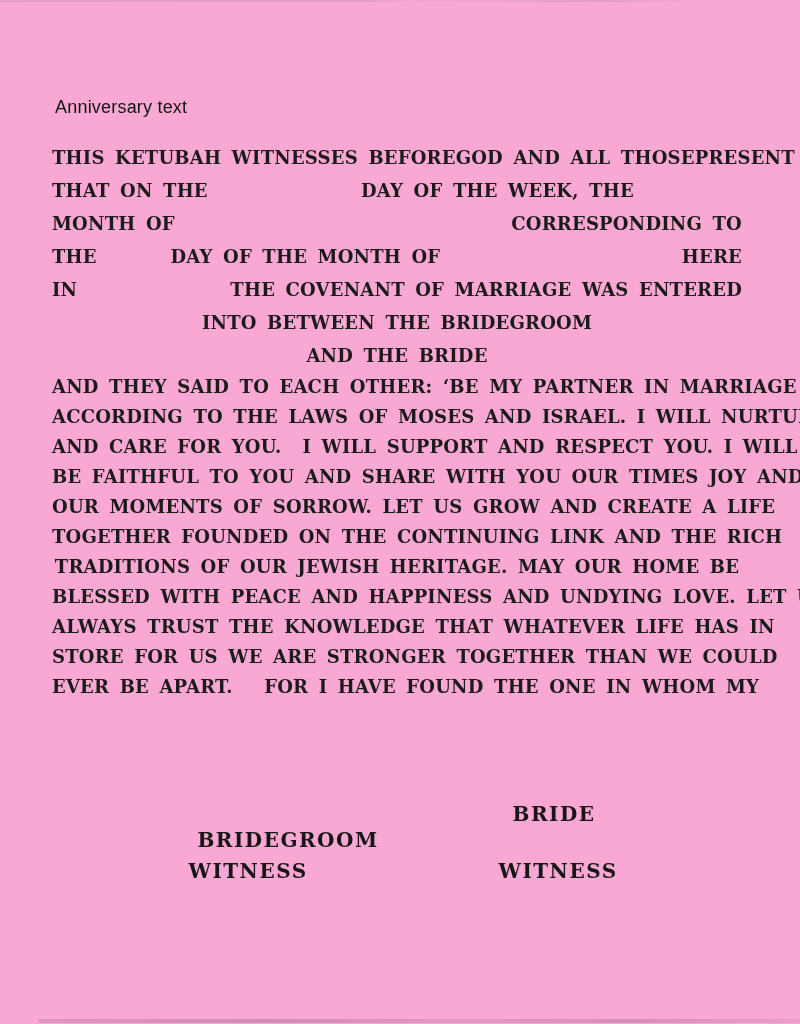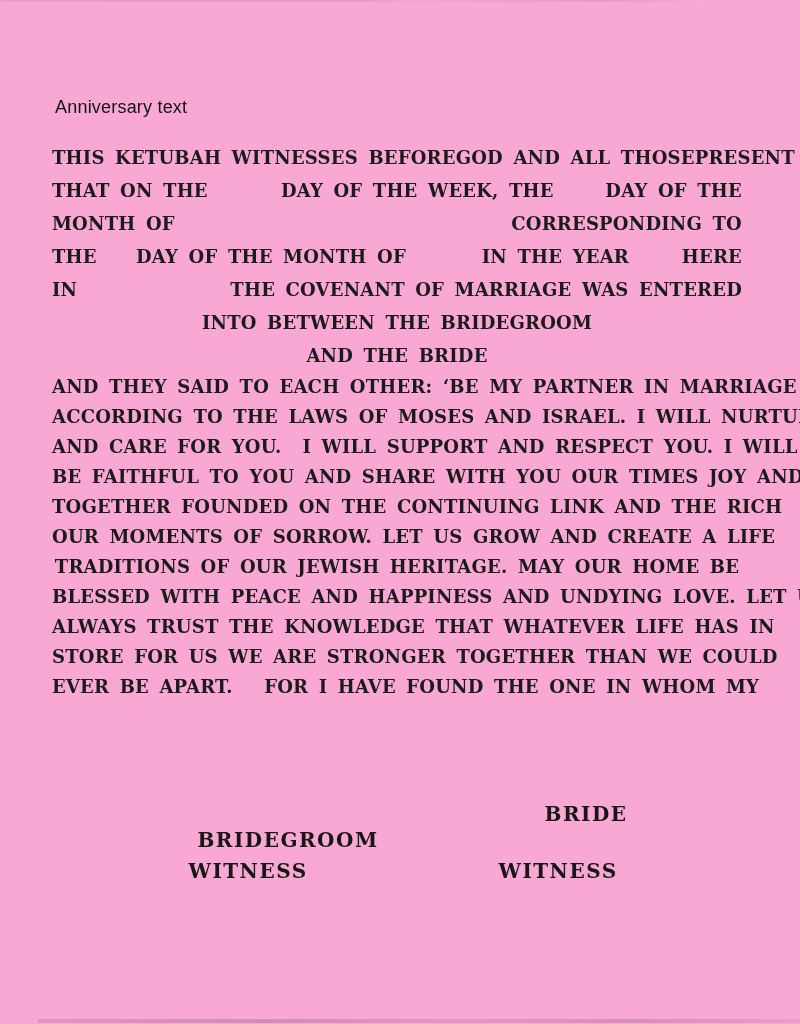--- a/index.html
+++ b/index.html
@@ -48,21 +48,21 @@
     position: absolute;
     transform: translateX(-50%);
     font-family: "DejaVu Serif", serif;
     font-weight: 700;
     font-size: 20px;
     letter-spacing: 1.5px;
     color: #171717;
     white-space: pre;
   }
   .sig-bridegroom { left: 288px; top: 800px; margin-top: 28px; }
-  .sig-bride     { left: 586px; top: 802px; }
+  .sig-bride     { left: 554px; top: 802px; }
   .sig-witness-l { left: 248px; top: 859px; }
   .sig-witness-r { left: 558px; top: 859px; }
   .top-edge {
     position: absolute; left: 0; right: 90px; top: 0; height: 2px;
     background: linear-gradient(90deg,
       rgba(0,0,0,0.06), rgba(0,0,0,0.08) 50%, rgba(0,0,0,0.02) 58%,
       rgba(0,0,0,0.07) 85%, rgba(0,0,0,0));
   }
   .bottom-edge {
     position: absolute; left: 38px; right: 0; bottom: 1px; height: 4px;
@@ -75,32 +75,32 @@
 <body>
 
 <div class="page">
   <div class="top-edge"></div>
 
   <div class="page-title">Anniversary text</div>
 
   <div class="text-block">
 
   <div class="line justify"><span class="seg">THIS KETUBAH WITNESSES BEFORE</span><span class="blank" style="width: 16px; flex-grow: 16;"></span><span class="seg">GOD AND ALL THOSE</span><span class="blank" style="width: 14px; flex-grow: 14;"></span><span class="seg">PRESENT</span></div>
-      <div class="line justify"><span class="seg">THAT ON THE</span><span class="blank" style="width: 85px; flex-grow: 85;"></span><span class="seg">DAY OF THE WEEK, THE</span><span class="blank" style="width: 60px; flex-grow: 60;"></span><span class="seg">DAY OF THE</span></div>
+      <div class="line justify"><span class="seg">THAT ON THE</span><span class="blank" style="width: 85px; flex-grow: 85;"></span><span class="seg">DAY OF THE WEEK, THE</span><span class="blank" style="width: 60px; flex-grow: 60;"></span></div>
       <div class="line justify"><span class="seg">MONTH OF</span><span class="blank" style="width: 165px; flex-grow: 165;"></span><span class="blank" style="width: 58px; flex-grow: 58;"></span><span class="seg">CORRESPONDING TO</span></div>
-      <div class="line justify"><span class="seg">THE</span><span class="blank" style="width: 58px; flex-grow: 58;"></span><span class="seg">DAY OF THE MONTH OF</span><span class="blank" style="width: 112px; flex-grow: 112;"></span><span class="seg">IN THE YEAR</span><span class="blank" style="width: 78px; flex-grow: 78;"></span><span class="seg">HERE</span></div>
+      <div class="line justify"><span class="seg">THE</span><span class="blank" style="width: 58px; flex-grow: 58;"></span><span class="seg">DAY OF THE MONTH OF</span><span class="blank" style="width: 112px; flex-grow: 112;"></span><span class="blank" style="width: 78px; flex-grow: 78;"></span><span class="seg">HERE</span></div>
       <div class="line justify"><span class="seg">IN</span><span class="blank" style="width: 208px; flex-grow: 208;"></span><span class="seg">THE COVENANT OF MARRIAGE WAS ENTERED</span></div>
       <div class="line left"><span class="seg">INTO BETWEEN THE BRIDEGROOM</span></div>
       <div class="line left"><span class="seg">AND THE BRIDE</span></div>
       <div class="line center tight"><span class="seg">AND THEY SAID TO EACH OTHER: ‘BE MY PARTNER IN MARRIAGE</span></div>
       <div class="line center tight"><span class="seg">ACCORDING TO THE LAWS OF MOSES AND ISRAEL. I WILL NURTURE</span></div>
       <div class="line center tight"><span class="seg">AND CARE FOR YOU.  I WILL SUPPORT AND RESPECT YOU. I WILL</span></div>
       <div class="line center tight"><span class="seg">BE FAITHFUL TO YOU AND SHARE WITH YOU OUR TIMES JOY AND</span></div>
+      <div class="line center tight"><span class="seg">OUR MOMENTS OF SORROW. LET US GROW AND CREATE A LIFE</span></div>
       <div class="line center tight"><span class="seg">TOGETHER FOUNDED ON THE CONTINUING LINK AND THE RICH</span></div>
-      <div class="line center tight"><span class="seg">OUR MOMENTS OF SORROW. LET US GROW AND CREATE A LIFE</span></div>
       <div class="line center tight"><span class="seg">TRADITIONS OF OUR JEWISH HERITAGE. MAY OUR HOME BE</span></div>
       <div class="line center tight"><span class="seg">BLESSED WITH PEACE AND HAPPINESS AND UNDYING LOVE. LET US</span></div>
       <div class="line center tight"><span class="seg">ALWAYS TRUST THE KNOWLEDGE THAT WHATEVER LIFE HAS IN</span></div>
       <div class="line center tight"><span class="seg">STORE FOR US WE ARE STRONGER TOGETHER THAN WE COULD</span></div>
       <div class="line center tight"><span class="seg">EVER BE APART.   FOR I HAVE FOUND THE ONE IN WHOM MY</span></div>
     </div>
 
   <div class="sig sig-bridegroom">BRIDEGROOM</div>
   <div class="sig sig-bride">BRIDE</div>
   <div class="sig sig-witness-l">WITNESS</div>

